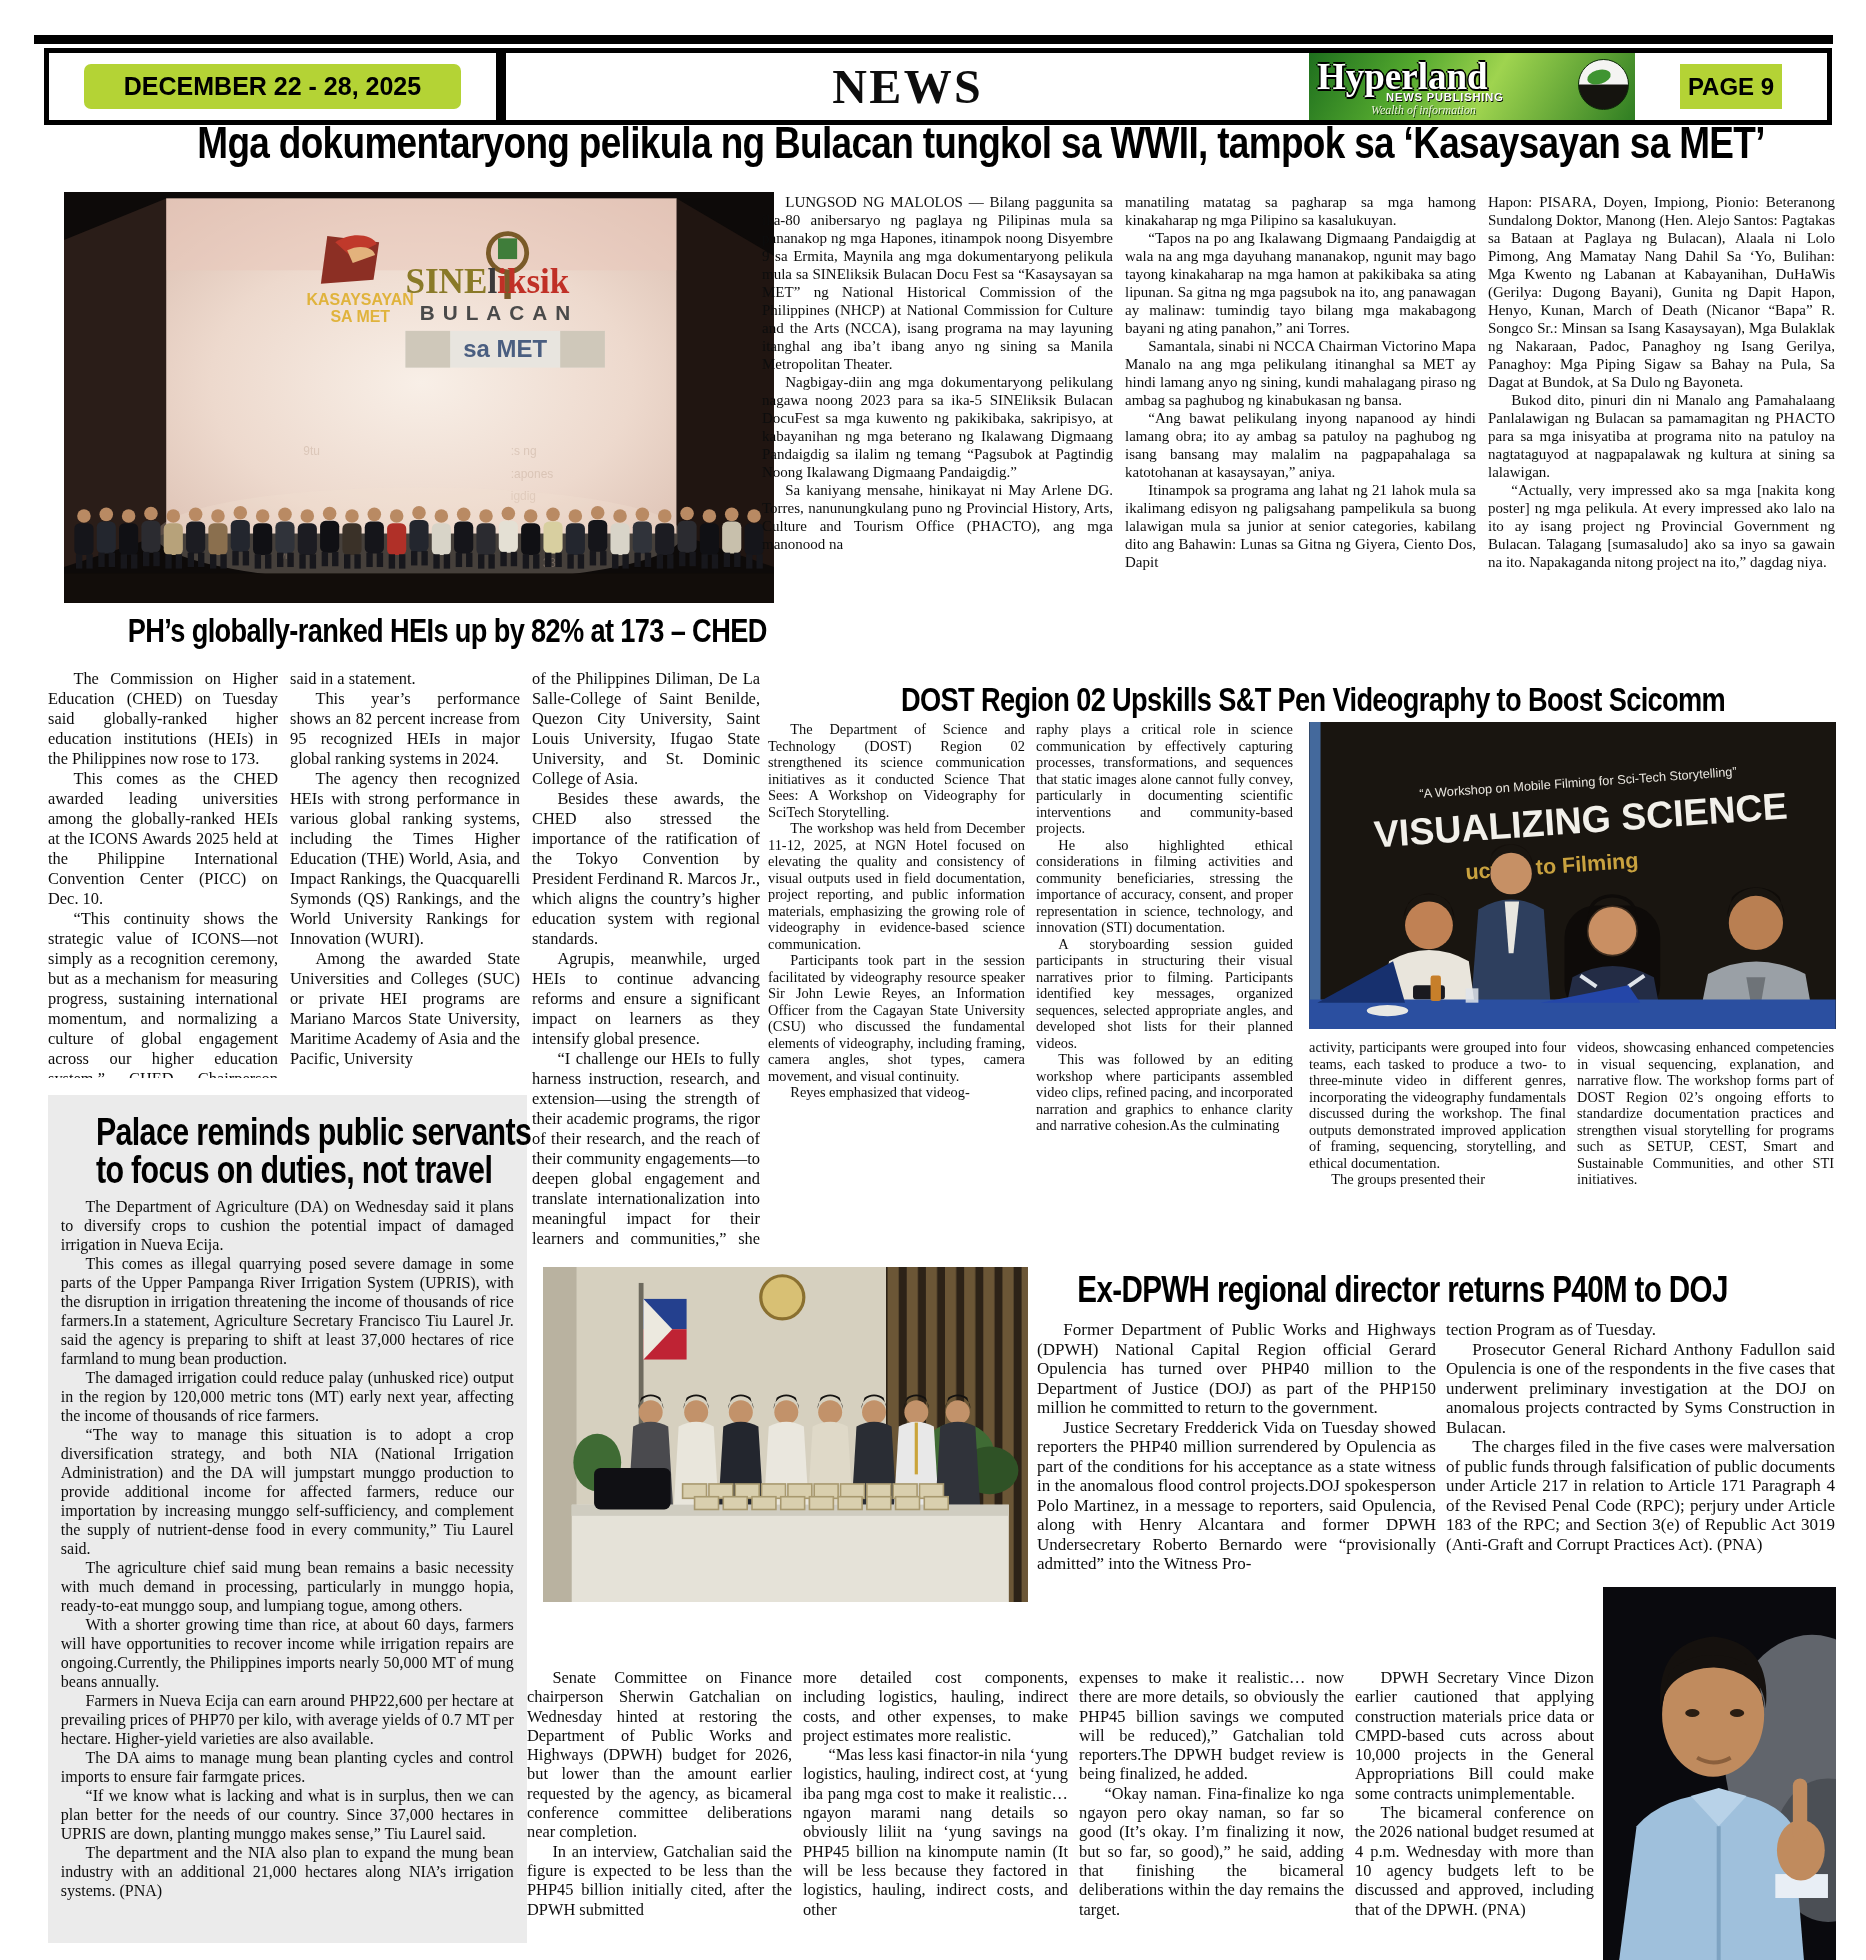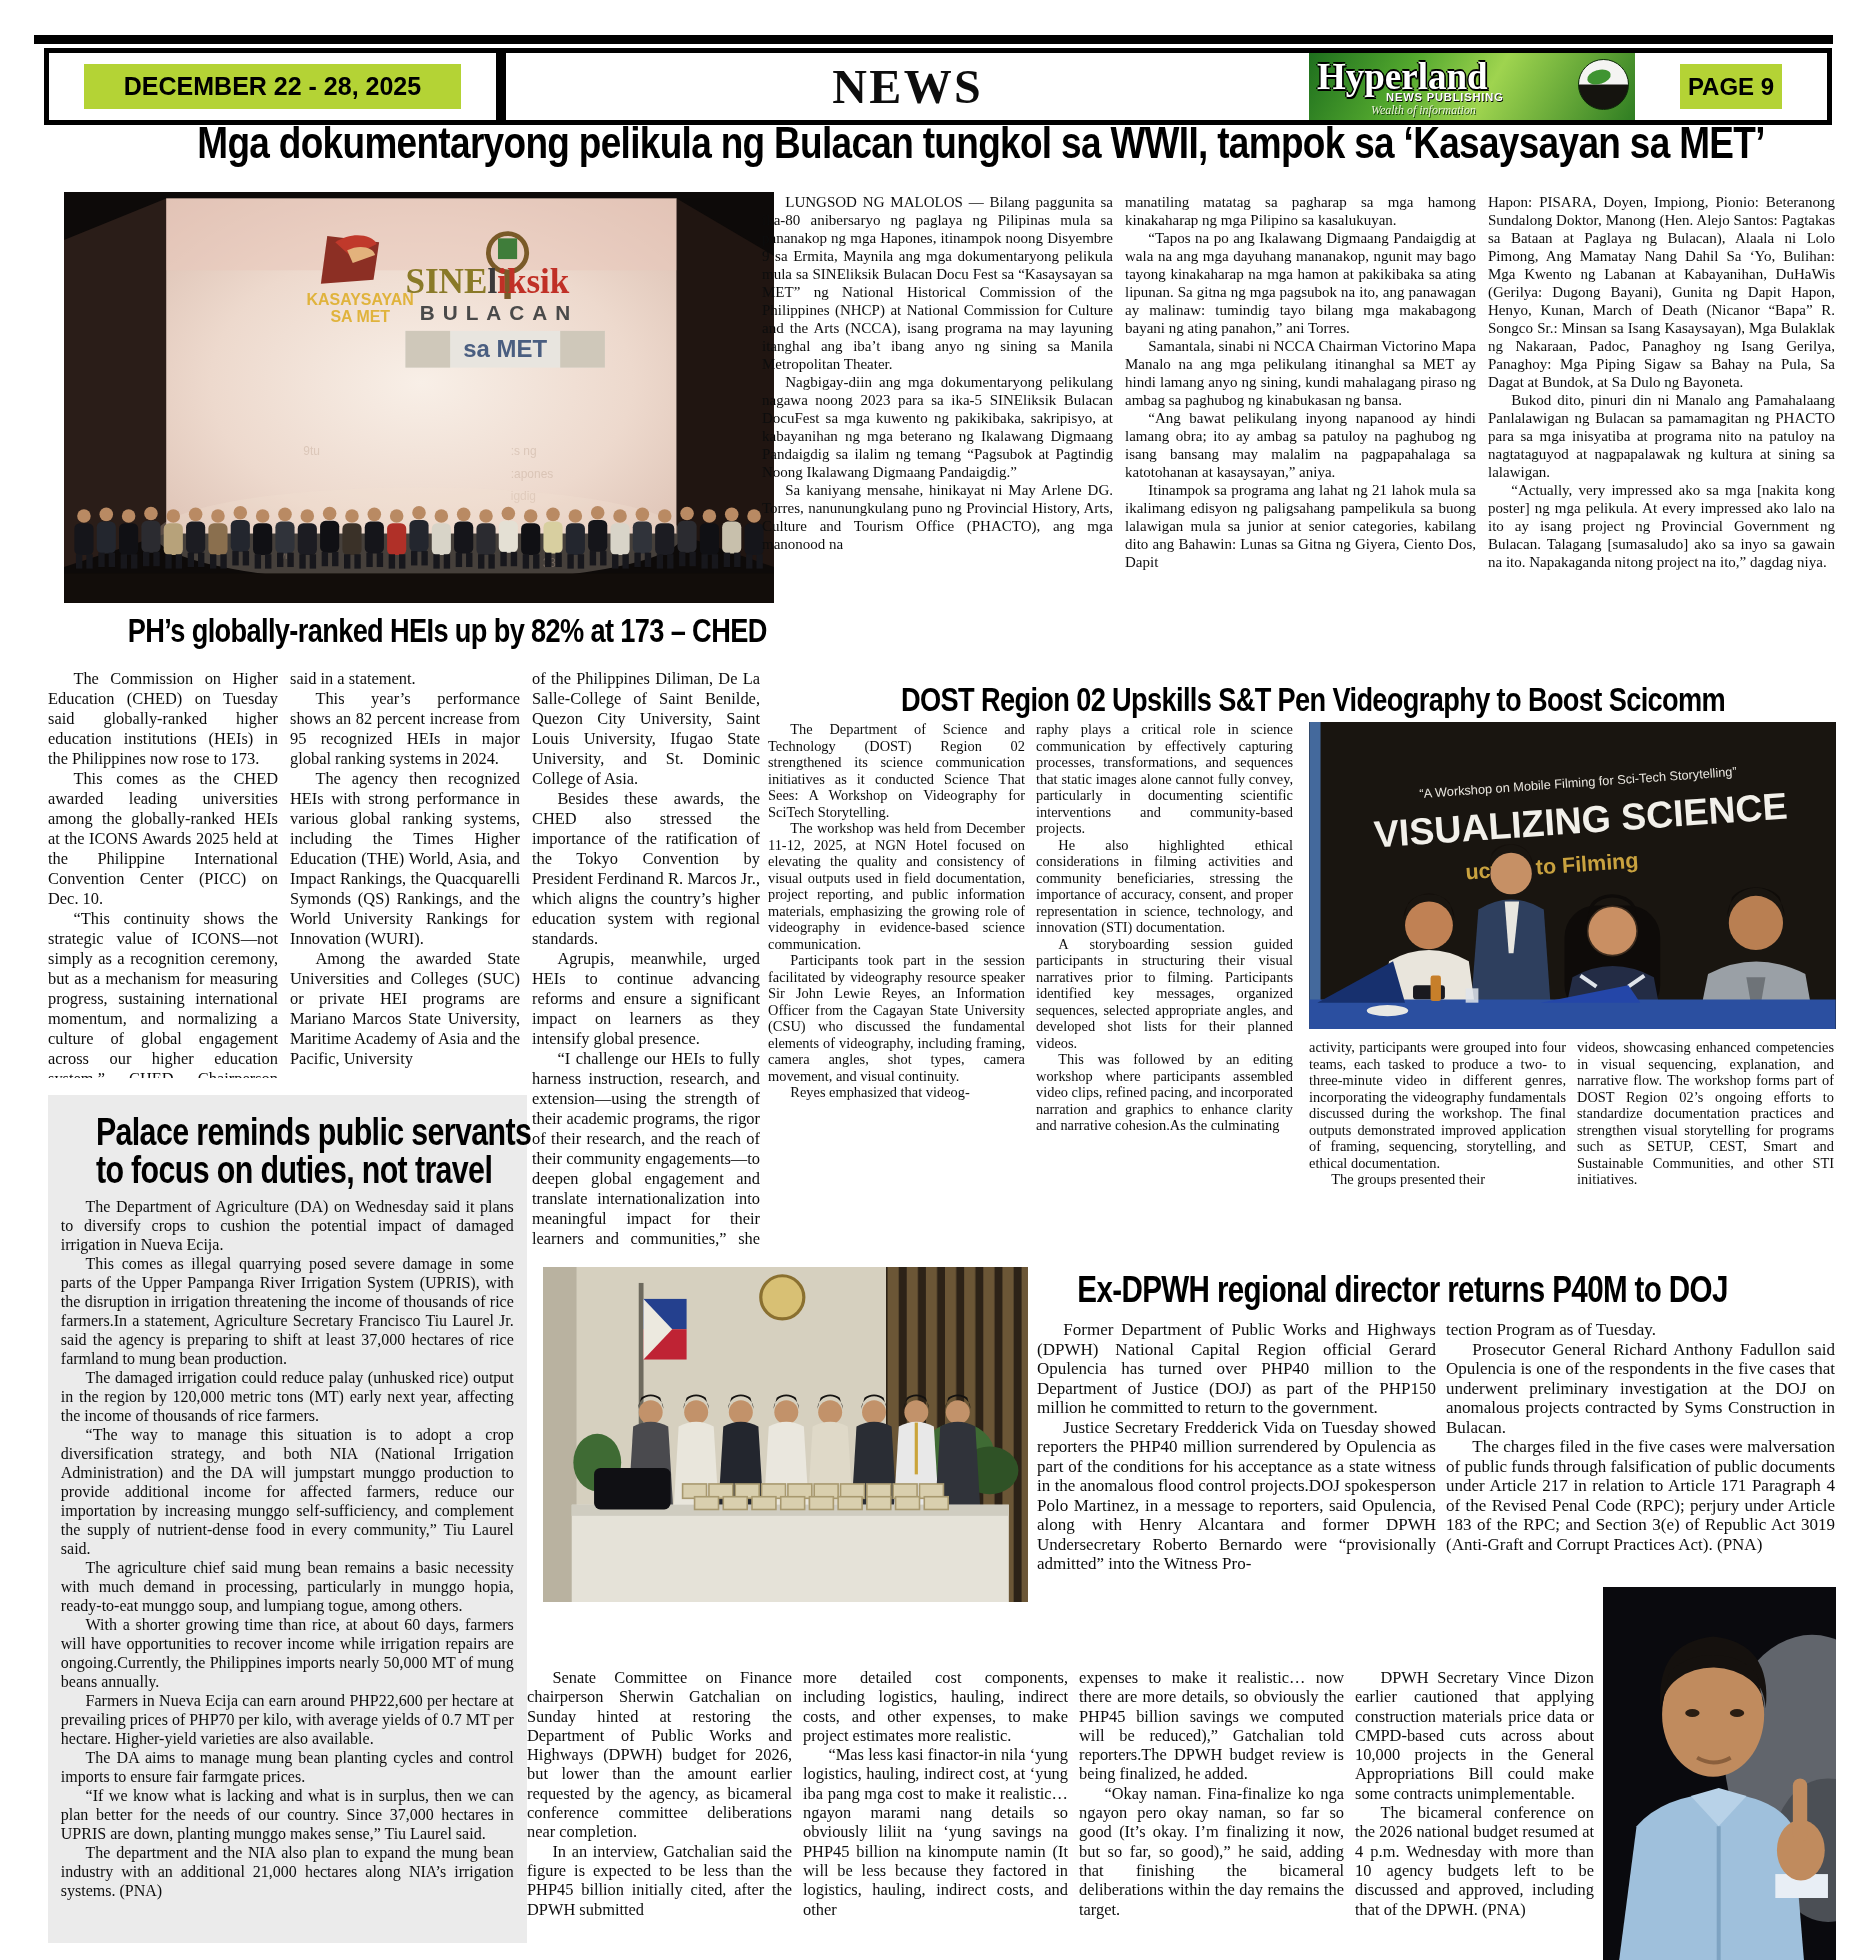--- a/index.html
+++ b/index.html
@@ -8,21 +8,21 @@
   
   .top-rule{position:absolute;left:34px;top:35px;width:1799px;height:8.8px;background:#000;}
   .header-box{position:absolute;left:44px;top:48px;width:1778px;height:67px;border:5.6px solid #000;
               background:#fff;display:flex;align-items:stretch;}
   .h-cell{position:relative;display:flex;align-items:center;justify-content:center;}
   .h-left{width:447px;}
   .h-div{width:10.4px;background:#000;}
   .h-center{flex:1;}
   .date-box,.page-box{background:#b4d335;display:flex;align-items:center;justify-content:center;
        font-family:"Liberation Sans",sans-serif;font-weight:800;color:#000;}
-  .date-box{width:377px;height:45px;font-size:25px;letter-spacing:0px;}
+  .date-box{width:377px;height:45px;font-size:25px;letter-spacing:0px;border-radius:7px;}
   .page-box{width:102px;height:45px;font-size:24px;}
   .news-title{font-family:"Liberation Serif",serif;font-weight:900;font-size:48px;letter-spacing:2.4px;}
   .logo-block{width:326px;position:relative;background:linear-gradient(120deg,#1e6f1e 0%,#53a82e 30%,#9fd44f 55%,#2f7d22 100%);overflow:hidden;}
   .logo-title{position:absolute;left:8px;top:1.6px;font-family:"Liberation Serif",serif;font-weight:900;
       font-size:37px;color:#fff;text-shadow:1.6px 0 #000,-1.6px 0 #000,0 1.6px #000,0 -1.6px #000,1.6px 1.6px #000;}
   .logo-sub{position:absolute;left:77px;top:38px;font-family:"Liberation Sans",sans-serif;font-weight:800;
       font-size:11.2px;color:#fff;letter-spacing:0.8px;text-shadow:0.8px 0.8px #000;}
   .logo-tag{position:absolute;left:62px;top:50px;font-style:italic;font-size:12px;color:#eaf5d8;text-shadow:0.8px 0.8px #143a0c;}
   .globe{position:absolute;right:6.4px;top:6.4px;width:49px;height:49px;border-radius:50%;
       background:linear-gradient(#f4f4f2 48%,#15140f 52%);border:1.6px solid #0c2a08;}
@@ -405,21 +405,21 @@
 
       <g>
         <rect x="216" y="360" width="66px" height="30" fill="#e8eef5"></rect>
         <ellipse cx="248" cy="330" rx="30" ry="38" fill="#c08b5e"></ellipse>
         <rect x="238" y="240" width="18" height="80" rx="9" fill="#c08b5e"></rect>
       </g>
     </svg>
   </div>
 
   <div class="colbox gat-t" style="left:527px;top:1668px;width:265px;height:287px;">
-      <p class="para ind">Senate Committee on Finance chairperson Sherwin Gatchalian on Sunday hinted at restoring the Department of Public Works and Highways (DPWH) budget for 2026, but lower than the amount earlier requested by the agency, as bicameral conference committee deliberations near completion.</p>
+      <p class="para ind">Senate Committee on Finance chairperson Sherwin Gatchalian on Wednesday hinted at restoring the Department of Public Works and Highways (DPWH) budget for 2026, but lower than the amount earlier requested by the agency, as bicameral conference committee deliberations near completion.</p>
       <p class="para ind">In an interview, Gatchalian said the figure is expected to be less than the PHP45 billion initially cited, after the DPWH submitted</p>
     </div>
   <div class="colbox gat-t" style="left:803px;top:1668px;width:265px;height:287px;">
       <p class="para">more detailed cost components, including logistics, hauling, indirect costs, and other expenses, to make project estimates more realistic.</p>
       <p class="para ind">“Mas less kasi finactor-in nila ‘yung logistics, hauling, indirect cost, at ‘yung iba pang mga cost to make it realistic… ngayon marami nang details so obviously liliit na ‘yung savings na PHP45 billion na kinompute namin (It will be less because they factored in logistics, hauling, indirect costs, and other</p>
     </div>
   <div class="colbox gat-t" style="left:1079px;top:1668px;width:265px;height:287px;">
       <p class="para">expenses to make it realistic… now there are more details, so obviously the PHP45 billion savings we computed will be reduced),” Gatchalian told reporters.The DPWH budget review is being finalized, he added.</p>
       <p class="para ind">“Okay naman. Fina-finalize ko nga ngayon pero okay naman, so far so good (It’s okay. I’m finalizing it now, but so far, so good),” he said, adding that finishing the bicameral deliberations within the day remains the target.</p>
     </div>

